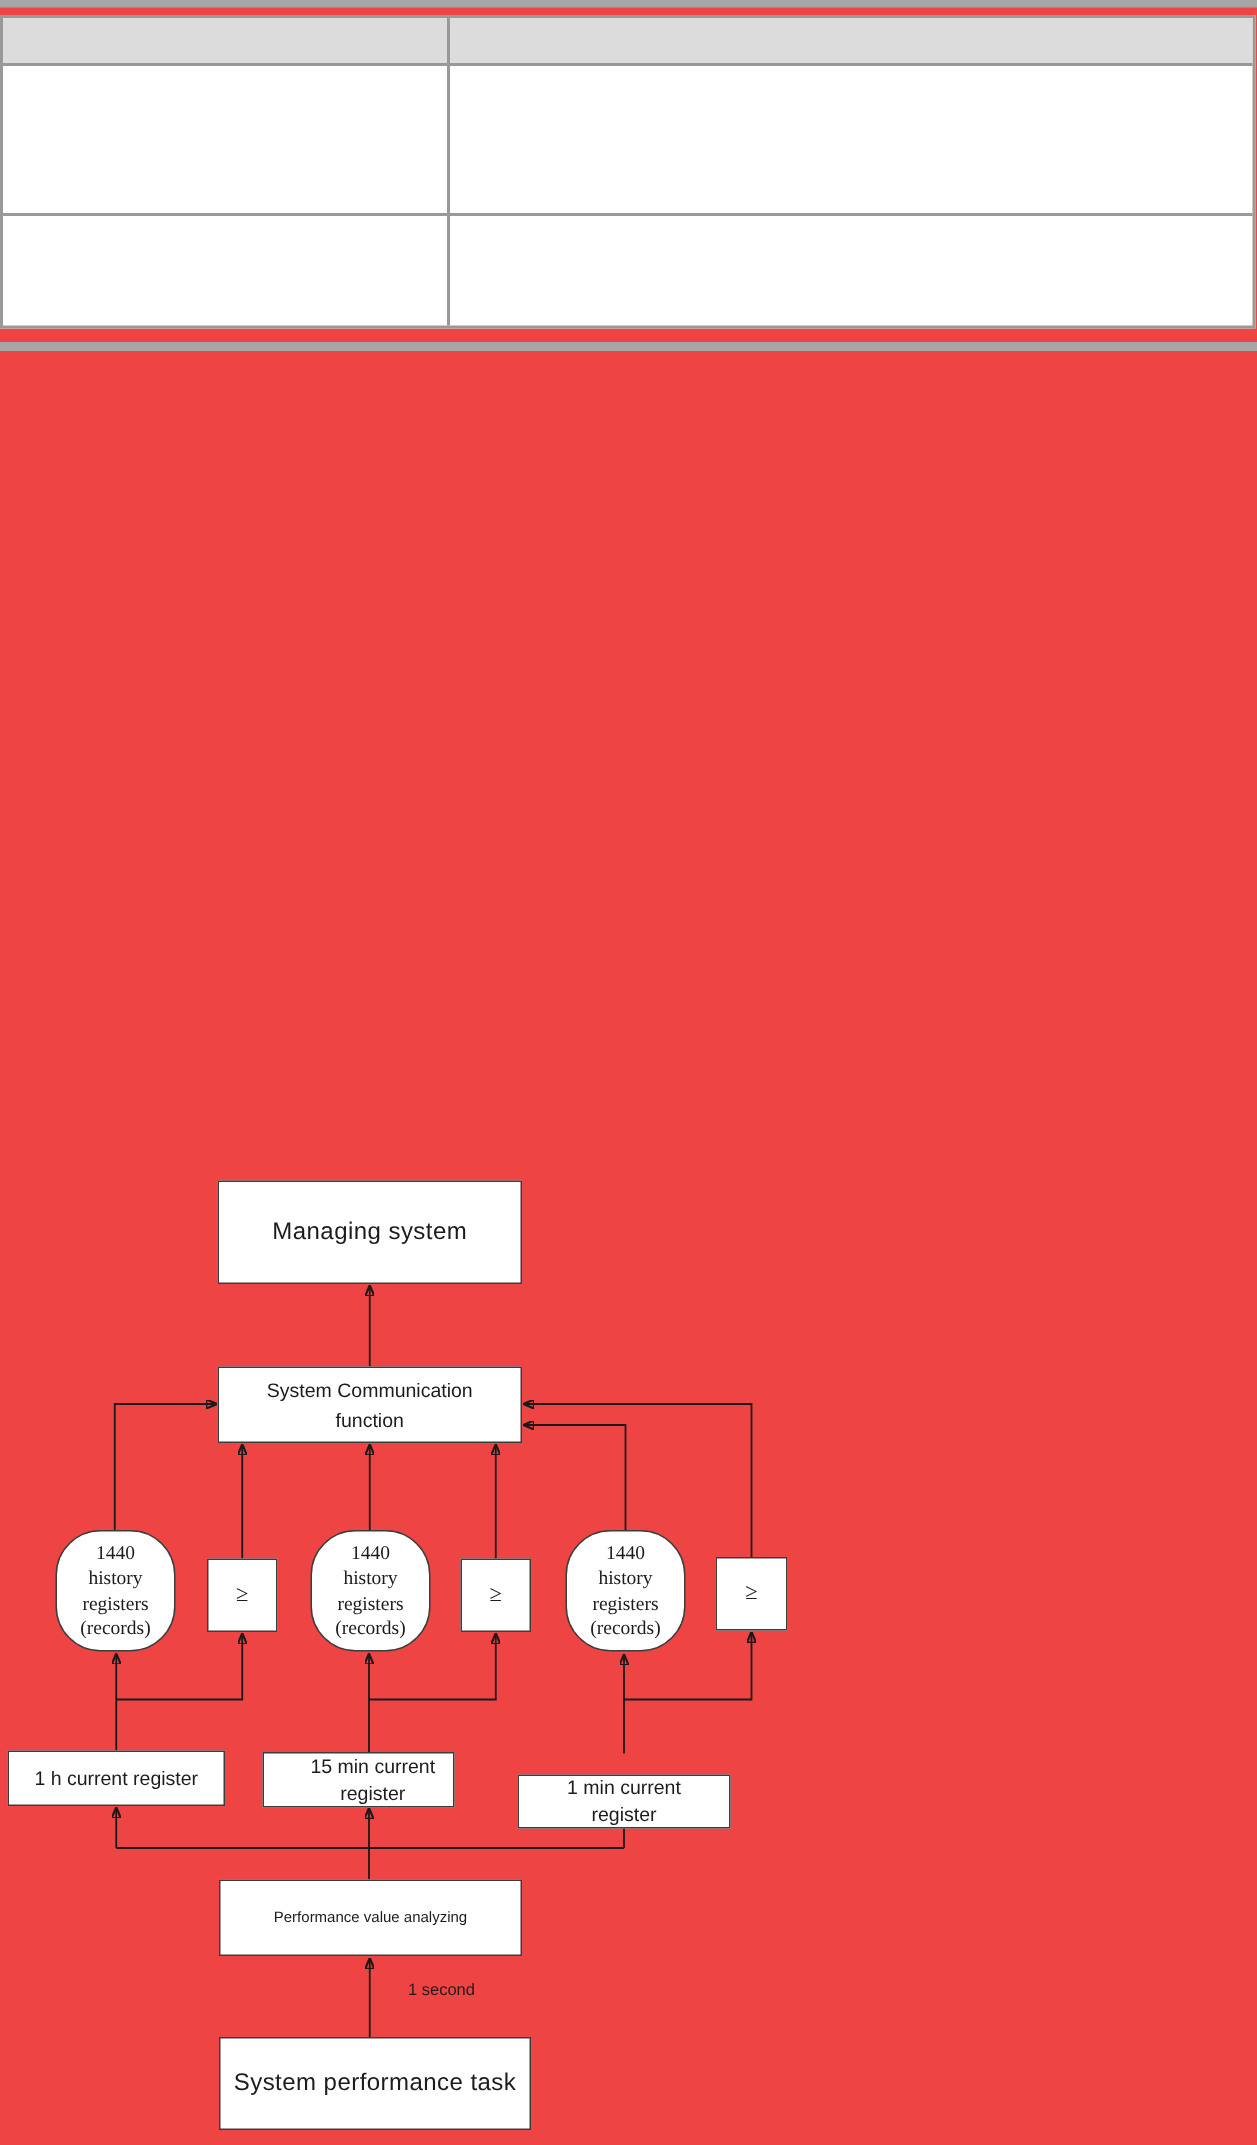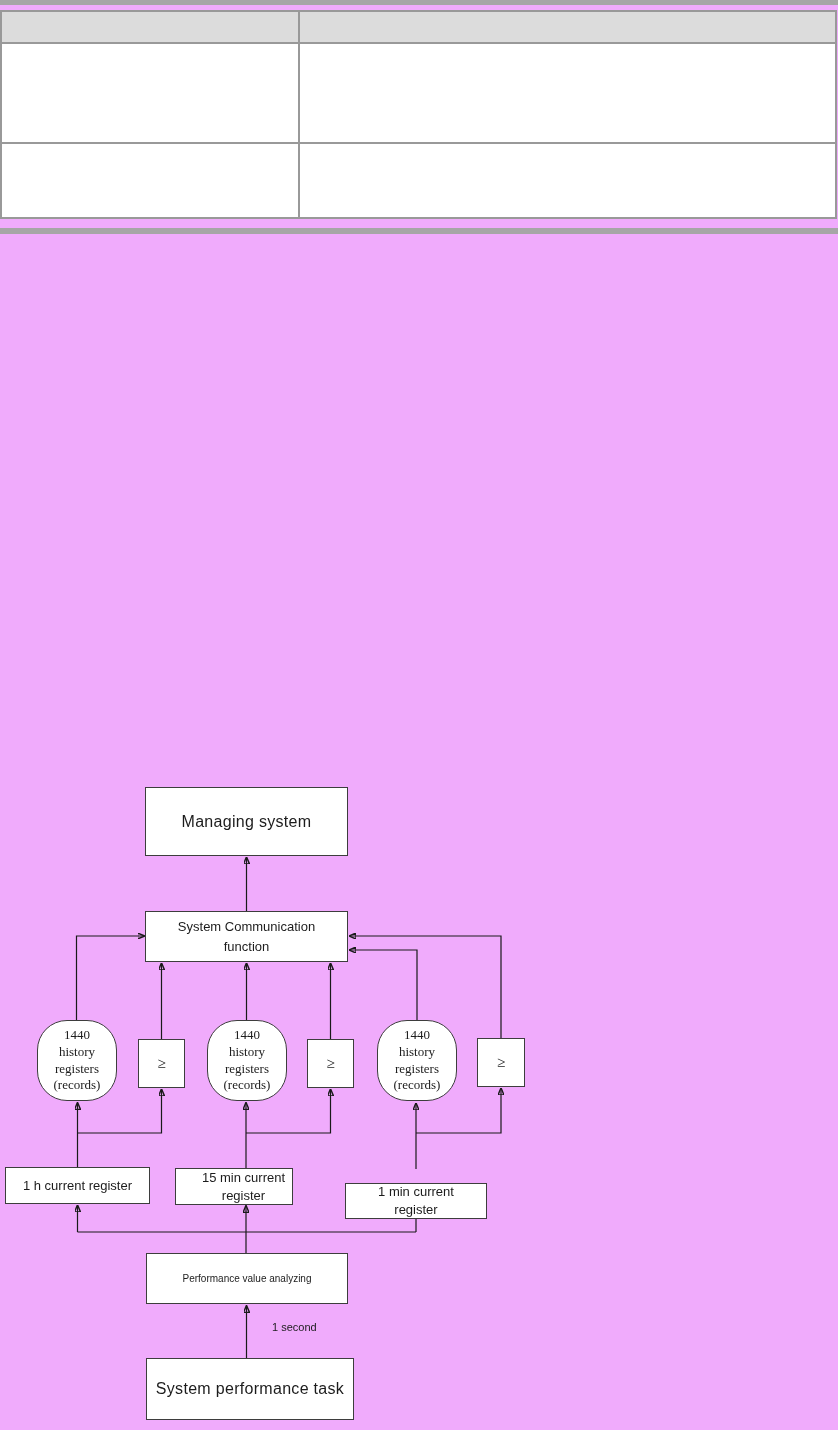--- a/index.html
+++ b/index.html
@@ -1,19 +1,19 @@
 <!DOCTYPE html>
 <html><head>
 <meta charset="utf-8">
 <style>
   * { margin:0; padding:0; box-sizing:border-box; }
   html,body { background:#ffffff; }
   .page {
     position:relative; width:838px; height:1430px;
-    background:#f0abfc; overflow:hidden;
+    background:#ef4444; overflow:hidden;
     font-family:"Liberation Sans", sans-serif; color:#222;
   }
   
   .bar { position:absolute; left:0; width:838px; background:#a6a6a6; }
   .bar-top { top:0; height:5px; }
   .bar-bottom { top:228px; height:6px; }
   
   .doc-table { position:absolute; left:0; top:10px; width:837px; border:2px solid #999999; background:#fff; }
   .t-row { display:flex; }
   .t-head { height:32px; background:#dcdcdc; border-bottom:2px solid #999999; }
@@ -33,21 +33,21 @@
   .n-hist { font-family:Liberation Serif, serif; font-size:13px; line-height:1.3;border-radius:30px; }
   .n-h1  { left:37px;  top:1020px; width:80px; height:81px; }
   .n-h2  { left:207px; top:1020px; width:80px; height:81px; }
   .n-h3  { left:377px; top:1020px; width:80px; height:81px; }
   .n-thr { font-family:"Liberation Serif","DejaVu Serif",serif; font-size:15px; }
   .n-s1  { left:138px; top:1039px; width:47px; height:49px; }
   .n-s2  { left:307px; top:1039px; width:47px; height:49px; }
   .n-s3  { left:477px; top:1038px; width:48px; height:49px; }
   .n-cur { font-size:13px; line-height:1.35; }
   .n-c1  { left:5px;   top:1167px; width:145px; height:37px; }
-  .n-c2  { left:175px; top:1168px; width:118px; height:37px;padding-left:19px; }
+  .n-c2  { left:175px; top:1168px; width:128px; height:37px;padding-left:19px; }
   .n-c3  { left:345px; top:1183px; width:142px; height:36px; }
   .n-pva { left:146px; top:1253px; width:202px; height:51px; font-size:10px; }
   .n-spt { left:146px; top:1358px; width:208px; height:62px; font-size:16px; letter-spacing:0.3px; }
   .lbl-sec { position:absolute; left:272px; top:1321px; font-size:11px; color:#1c1c1c; }
   
   .wires { position:absolute; left:0; top:0; width:838px; height:1430px; pointer-events:none; }
   .wires path { stroke:#1a1a1a; stroke-width:1.2; fill:none; }
 </style>
 </head>
 <body>

